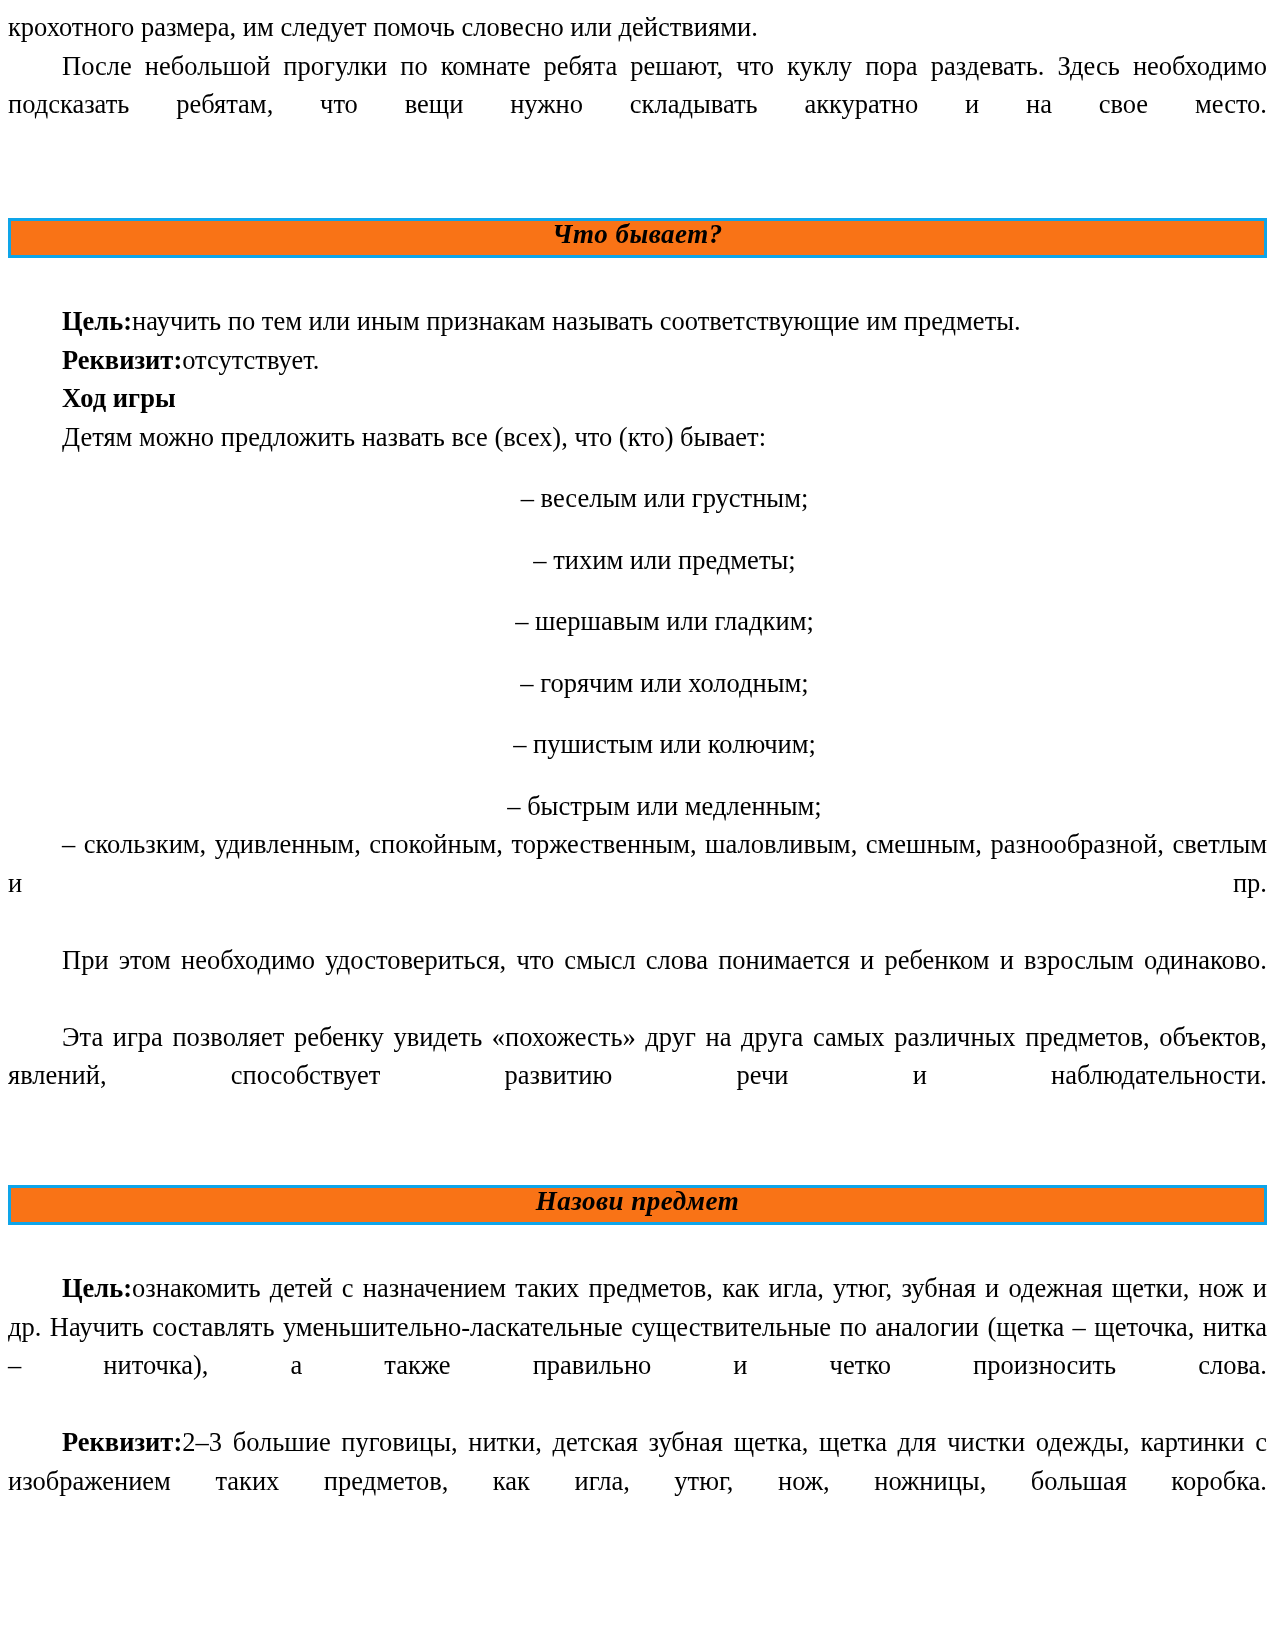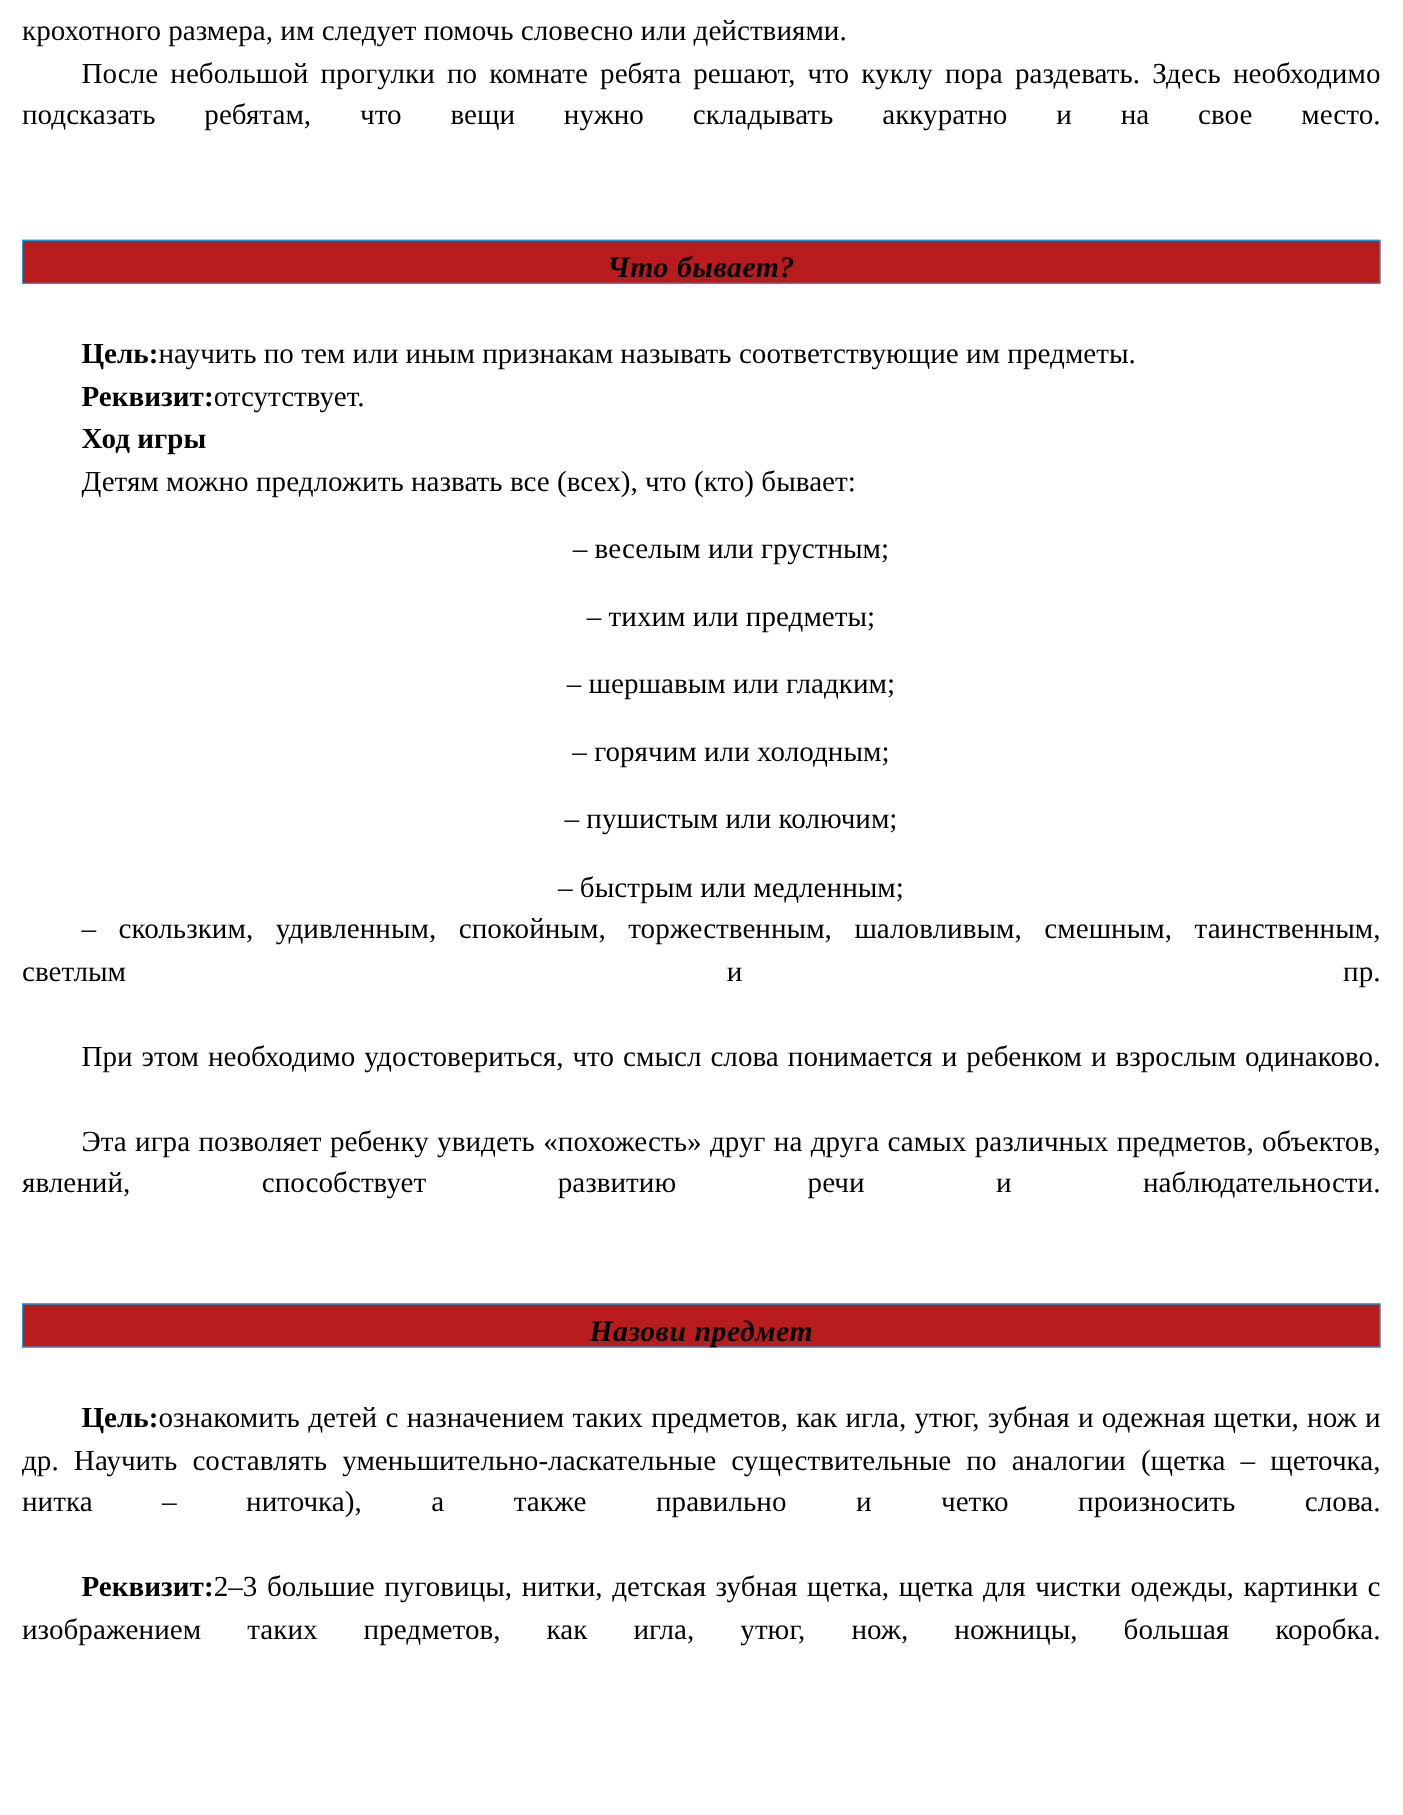--- a/index.html
+++ b/index.html
@@ -13,21 +13,21 @@
     height: 1650px;
     font-family: "Liberation Serif", "DejaVu Serif", serif;
     color: #000000;
     overflow: hidden;
     position: relative;
   }
   .page {
     width: 1275px;
     height: 1650px;
     box-sizing: border-box;
-    padding: 0 20px;
+    padding: 0 8px;
     position: relative;
   }
 
   
   p.para {
     margin: 0;
     font-size: 26.5px;
     line-height: 38.5px;
     text-align: justify;
     text-justify: inter-word;
@@ -59,25 +59,25 @@
     content: "";
     display: inline-block;
     width: 100%;
   }
   p.dash.short { text-align: center; margin-top: 23px; }
   p.dash.short::after { content: none; }
 
   
   .section-bar {
     box-sizing: border-box;
-    border: 1px solid #0ea5e9;
-    background: #b91c1c;
+    border: 3px solid #0ea5e9;
+    background: #f97316;
     height: 40px;
     display: flex;
-    align-items: flex-end;
+    align-items: flex-start;
     justify-content: center;
     margin: 0;
   }
   .section-bar .title {
     font-family: "Liberation Serif", "DejaVu Serif", serif;
     font-weight: bold;
     font-style: italic;
     font-size: 27px;
     letter-spacing: 0.5px;
     line-height: 1;
@@ -121,21 +121,21 @@
   </p>
 
   <p class="para indent nojust">Детям можно предложить назвать все (всех), что (кто) бывает:</p>
 
   <p class="dash short">– веселым или грустным;</p>
   <p class="dash short">– тихим или предметы;</p>
   <p class="dash short">– шершавым или гладким;</p>
   <p class="dash short">– горячим или холодным;</p>
   <p class="dash short">– пушистым или колючим;</p>
   <p class="dash short">– быстрым или медленным;</p>
-  <p class="dash">– скользким, удивленным, спокойным, торжественным, шаловливым, смешным, таинственным, светлым и пр.</p>
+  <p class="dash">– скользким, удивленным, спокойным, торжественным, шаловливым, смешным, разнообразной, светлым и пр.</p>
 
   <p class="para indent">При этом необходимо удостовериться, что смысл слова понимается и ребенком и взрослым одинаково.</p>
   <p class="para indent">Эта игра позволяет ребенку увидеть «похожесть» друг на друга самых различных предметов, объектов, явлений, способствует развитию речи и наблюдательности.</p>
 
   <div class="gap-before-bar-2"></div>
 
   <div class="section-bar">
     <span class="title">Назови предмет</span>
   </div>
 

